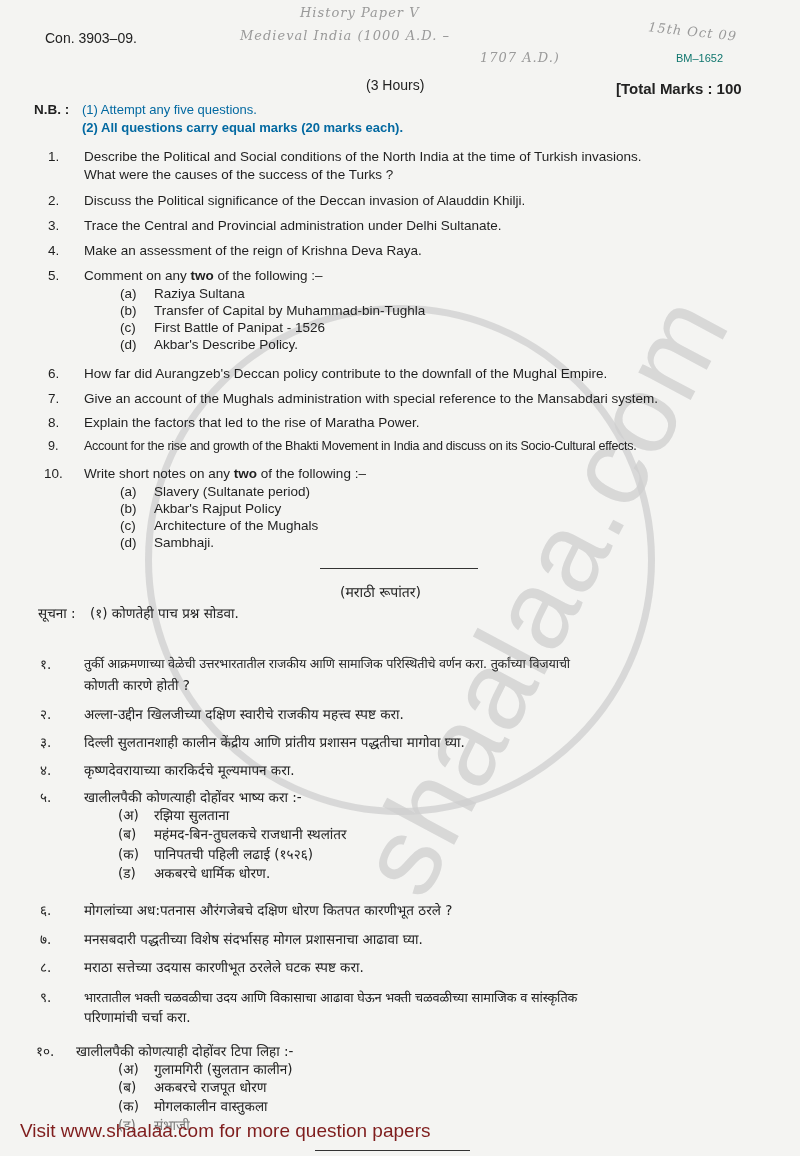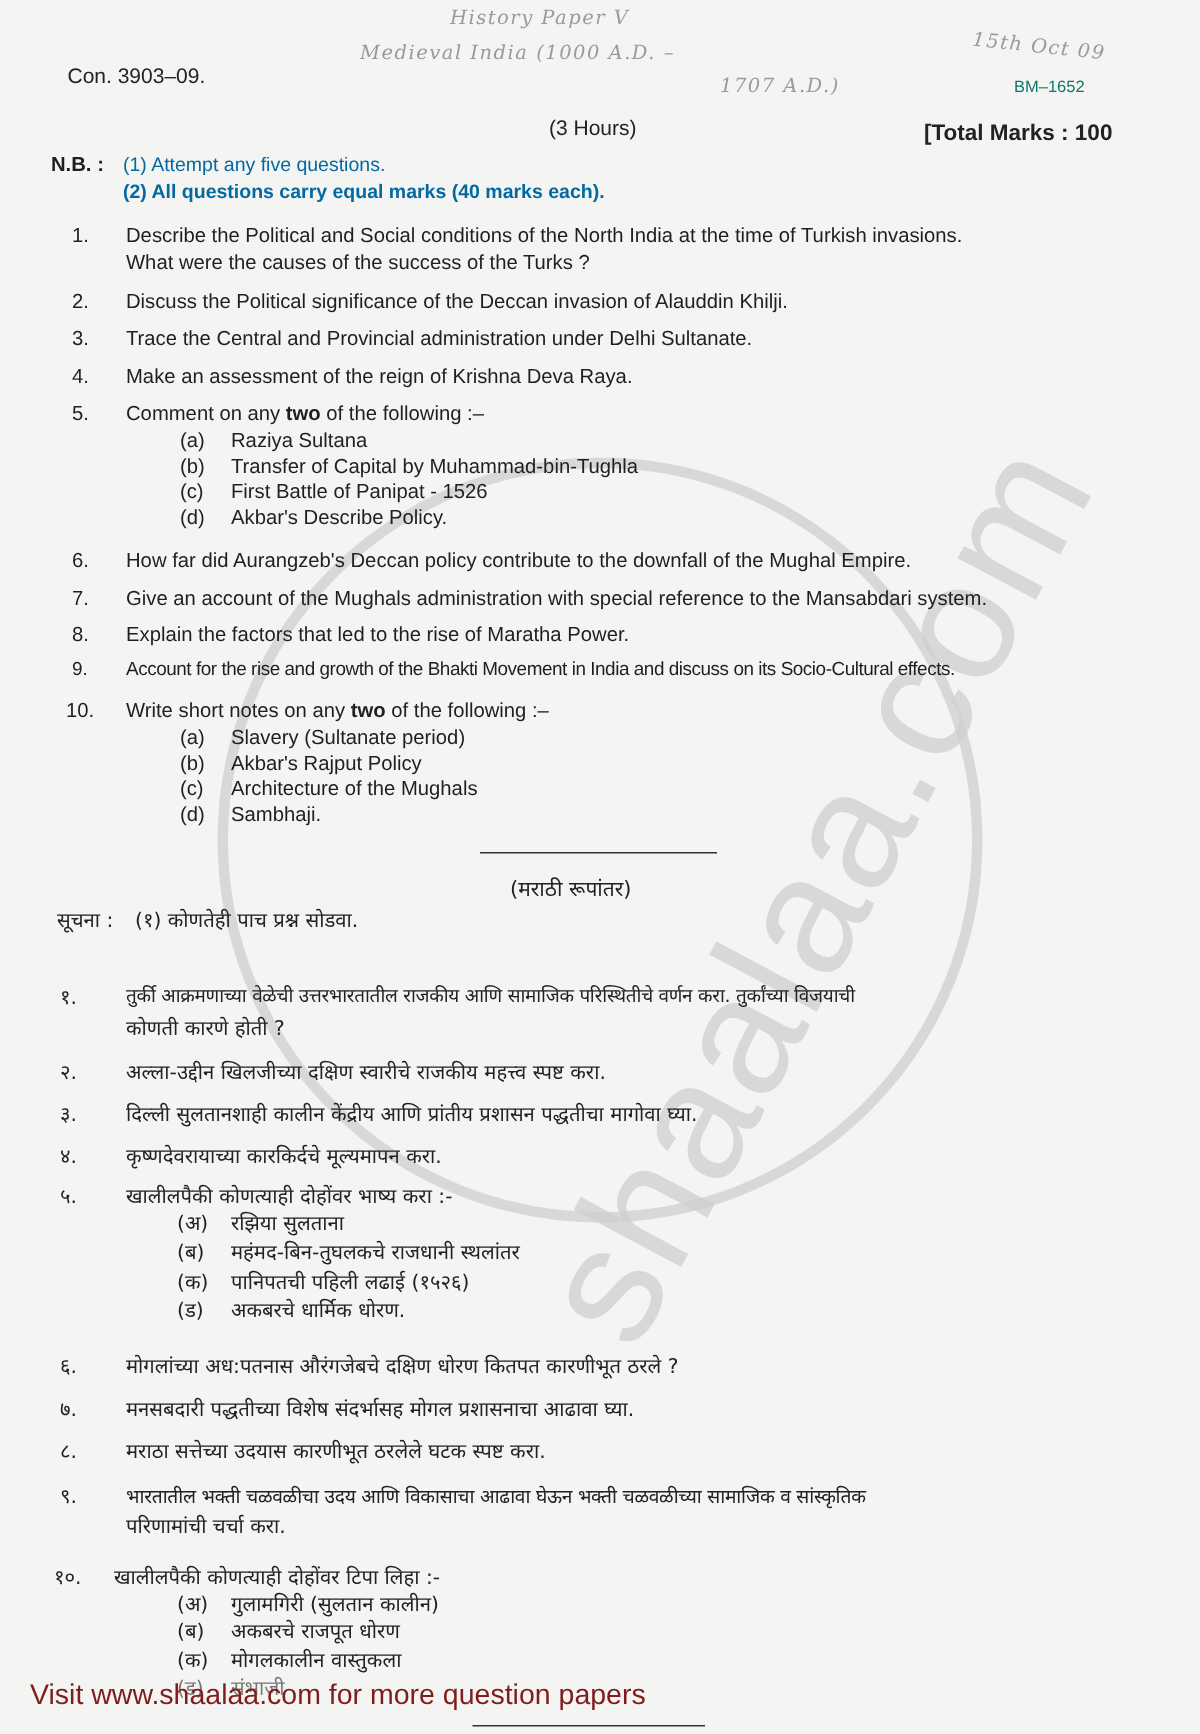--- a/index.html
+++ b/index.html
@@ -106,28 +106,28 @@
 <div class="page">
 
   <div class="watermark-circle"></div>
   <div class="watermark-text">shaalaa.com</div>
 
   <div class="handwritten" style="left:300px; top:5px;">History Paper V</div>
   <div class="handwritten" style="left:240px; top:28px;">Medieval India (1000 A.D. –</div>
   <div class="handwritten" style="left:480px; top:50px;">1707 A.D.)</div>
   <div class="handwritten" style="left:648px; top:24px; transform:rotate(6deg);">15th Oct 09</div>
 
-  <div class="abs hdr" style="left:45px; top:42px;text-align:right;">Con. 3903–09.</div>
+  <div class="abs hdr" style="left:45px; top:30px;text-align:right;">Con. 3903–09.</div>
   <div class="abs hdr-code" style="left:676px; top:52px;">BM–1652</div>
   <div class="abs hdr" style="left:366px; top:77px;text-align:right;">(3 Hours)</div>
   <div class="abs hdr-marks" style="left:616px; top:80px;">[Total Marks : 100</div>
 
   <div class="abs nb-label" style="left:34px; top:102px;">N.B. :</div>
   <div class="abs txt" style="left:82px; top:102px;">(1)  Attempt any five questions.</div>
-  <div class="abs txt bold" style="left:82px; top:120px;">(2)  All questions carry equal marks (40 marks each).</div>
+  <div class="abs txt bold" style="left:82px; top:120px;">(2)  All questions carry equal marks (20 marks each).</div>
 
   <div class="q-row" style="top:149px;">
     <span class="q-num">1.</span>
     <span class="q-text">Describe the Political and Social conditions of the North India at the time of Turkish invasions.</span>
   </div>
   <div class="q-line2" style="top:167px;">What were the causes of the success of the Turks ?</div>
 
   <div class="q-row" style="top:193px;">
     <span class="q-num">2.</span>
     <span class="q-text">Discuss the Political significance of the Deccan invasion of Alauddin Khilji.</span>

